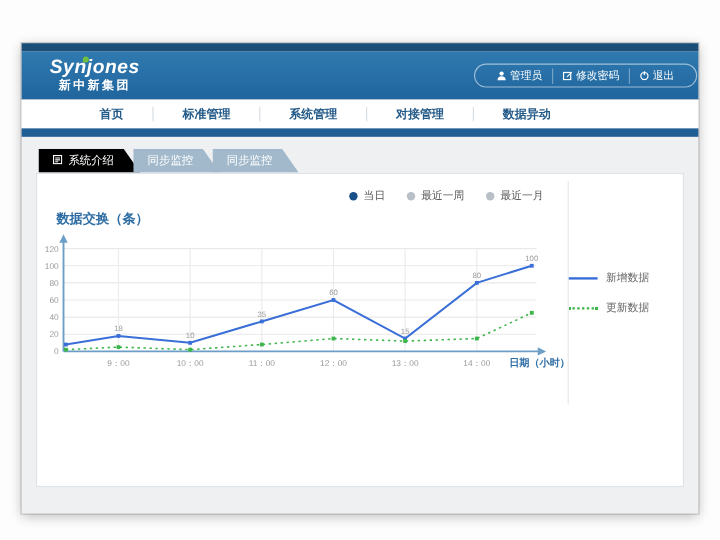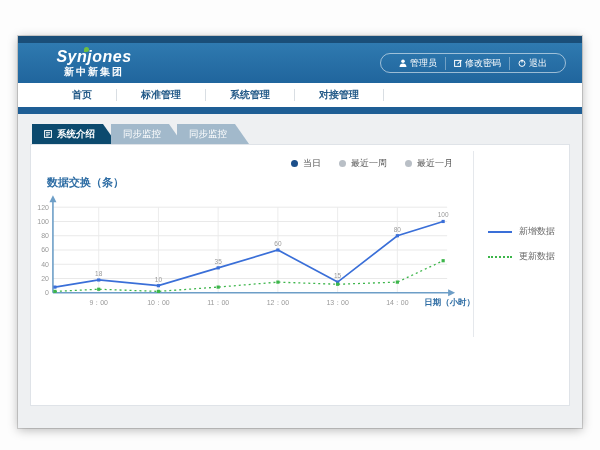--- a/index.html
+++ b/index.html
@@ -4,51 +4,51 @@
 <style>
   * { margin:0; padding:0; box-sizing:border-box; }
   html,body { width:600px; height:450px; background:#ffffff; overflow:hidden;
               font-family:"Liberation Sans","DejaVu Sans",sans-serif; }
   .stage { position:relative; width:600px; height:450px; background:#fdfdfd; }
   .window { position:absolute; left:18px; top:36px; width:564px; height:392px;
             background:#eef0f2; box-shadow:0 2px 10px rgba(0,0,0,.28), 0 0 0 1px #d8d8d8; }
   
   .top-strip { height:7px; background:#1a4e78; }
   .header { height:40px; background:linear-gradient(#2f7ab0,#20659d);
-            display:flex; align-items:center; padding:0 16px; color:#fff; }
+            display:flex; align-items:center; padding:0 1px; color:#fff; }
   .logo { position:relative; width:120px; text-align:center; line-height:1; }
   .logo-main { font-size:16px; font-weight:bold; font-style:italic; letter-spacing:.5px; }
   .logo-leaf { position:absolute; left:50px; top:-2px; width:5px; height:5px; border-radius:50% 50% 50% 0;
                background:#6fbf3f; }
   .logo-sub { font-size:10px; font-weight:bold; letter-spacing:2px; margin-top:2px; }
   .app-title { font-size:14px; margin-left:14px; letter-spacing:1px; }
   .spacer { flex:1; }
   .user-pill { display:flex; align-items:center; border:1px solid rgba(255,255,255,.55);
                border-radius:11px; height:20px; padding:0 10px; font-size:9px; }
   .user-item { display:flex; align-items:center; gap:3px; padding:0 8px; cursor:pointer; white-space:nowrap;justify-content:space-between; }
   .user-item + .user-item { border-left:1px solid rgba(255,255,255,.35); }
   .user-item svg { display:block; }
   
-  .nav { height:24px; background:#fff; display:flex; align-items:center; padding-left:30px; }
+  .nav { height:24px; background:#fff; display:flex; align-items:center; padding-left:41px; }
   .nav-item { font-size:10px; font-weight:bold; color:#235a88; padding:0 24px; cursor:pointer; white-space:nowrap; }
   .nav-div { width:1px; height:12px; background:#d9dee3; }
   .nav-underline { height:7px; background:#1e5e95; }
   
   .content { padding:10px 12px 0 12px; }
   .tabs { display:flex; align-items:flex-end; height:20px; padding-left:2px; }
   .tab { height:20px; display:flex; align-items:center; gap:5px; color:#fff; font-size:9.5px;
          padding:0 22px 0 12px; clip-path:polygon(0 0,calc(100% - 14px) 0,100% 100%,0 100%);
          cursor:pointer; white-space:nowrap; }
-  .tab.active { background:#0c4a6e; font-weight:bold; }
+  .tab.active { background:#000000; font-weight:normal; }
   .tab.inactive { background:#a2b9cb; margin-left:-6px; }
   .card { position:relative; background:#fff; border:1px solid #dfe3e8; height:262px; }
   .chart-section { position:relative; height:198px; }
   .legend-panel { position:absolute; right:0; top:6px; width:96px; height:186px;
                   border-left:1px solid #e5e8ec; display:flex; flex-direction:column;
-                  justify-content:center; gap:12px; padding-left:14px; }
+                  justify-content:center; gap:12px; padding-left:0; }
   .legend-row { display:flex; align-items:center; gap:7px; font-size:9px; color:#666; white-space:nowrap; }
   .legend-sample { width:24px; height:0; border-top-width:2px; }
   .sample-solid  { border-top-style:solid;  border-top-color:#3a6fd8; }
   .sample-dotted { border-top-style:dotted; border-top-color:#3cb54a; }
   .radios { position:absolute; top:12px; right:116px; display:flex; gap:18px;text-align:right; }
   .radio { display:flex; align-items:center; gap:5px; font-size:9px; color:#555; cursor:pointer; white-space:nowrap; }
   .dot { width:7px; height:7px; border-radius:50%; }
   .dot.on  { background:#1b4f8a; }
   .dot.off { background:#b9bfc6; }
   .ylabel { position:absolute; top:30px; left:16px; font-size:11px; font-weight:bold; color:#2e6da4; }
@@ -107,20 +107,21 @@
 
     <div class="nav">
       <div class="nav-item">首页</div>
       <div class="nav-div"></div>
       <div class="nav-item">标准管理</div>
       <div class="nav-div"></div>
       <div class="nav-item">系统管理</div>
       <div class="nav-div"></div>
       <div class="nav-item">对接管理</div>
       <div class="nav-div"></div>
+      <div class="nav-item">数据异动</div>
     </div>
     <div class="nav-underline"></div>
 
     <div class="content">
       <div class="tabs">
         <div class="tab active">
           <span>
             <svg width="8" height="8" viewBox="0 0 8 8">
                 <rect x="0.6" y="0.6" width="6.8" height="6.8" fill="none" stroke="#fff" stroke-width="1"></rect>
                 <line x1="2" y1="2.6" x2="6" y2="2.6" stroke="#fff" stroke-width="0.9"></line>

